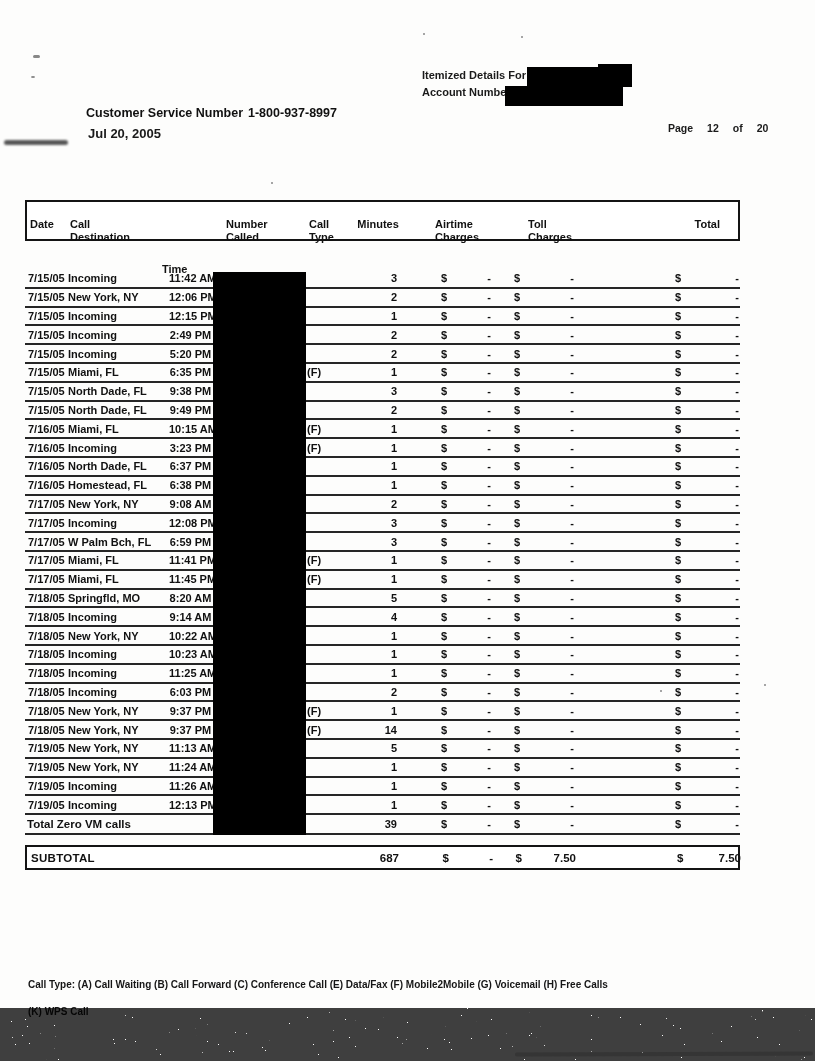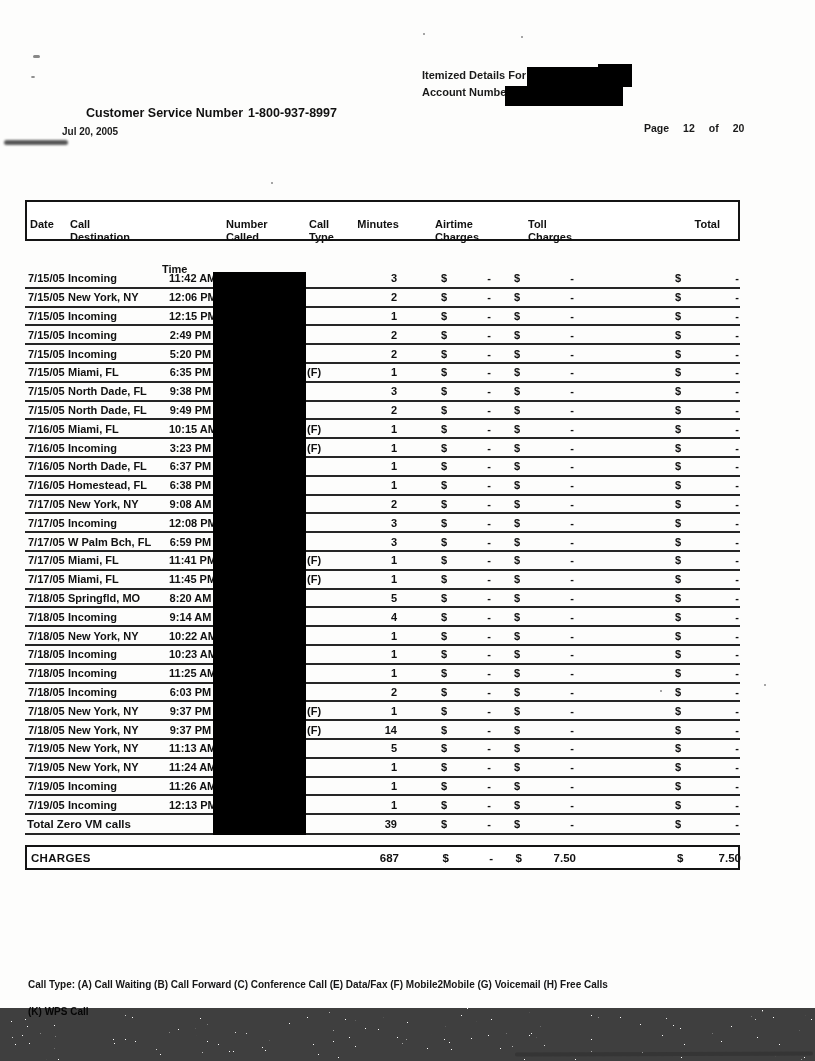--- a/index.html
+++ b/index.html
@@ -9,21 +9,21 @@
     background:#fdfdfc;
     font-family:"Liberation Sans", sans-serif;
     color:#111;
     overflow:hidden;
   }
   .abs { position:absolute; }
 
   
   .hdr-small { font-size:11px; font-weight:600; color:#1a1a1a; }
   .cs-label, .cs-number { font-size:12.5px; font-weight:700; color:#111; }
-  .stmt-date { font-size:10px; font-weight:600; color:#1a1a1a; }
+  .stmt-date { font-size:13px; font-weight:600; color:#1a1a1a;margin-left:26px; }
   .page-ind { display:flex; gap:14px; font-size:10.5px; font-weight:600; color:#1a1a1a; }
 
   .redact { background:#000; position:absolute; }
 
   .smudge {
     position:absolute; left:4px; top:140px; width:64px; height:5px;
     background:#3a3a3a; border-radius:3px; filter:blur(1px); opacity:.85;
   }
   .speck { position:absolute; background:#555; border-radius:50%; opacity:.7; }
 
@@ -101,21 +101,21 @@
 
 <div class="redact" style="left:527px; top:67px; width:78px; height:19px;"></div>
 <div class="redact" style="left:598px; top:64px; width:34px; height:23px;"></div>
 <div class="redact" style="left:505px; top:86px; width:118px; height:20px;"></div>
 
 <div class="abs cs-label" style="left:62px; top:106px;margin-left:24px;">Customer Service Number</div>
 <div class="abs cs-number" style="left:248px; top:106px;">1-800-937-8997</div>
 <div class="abs stmt-date" style="left:62px; top:126px;">Jul 20, 2005</div>
 <div class="smudge"></div>
 
-<div class="abs page-ind" style="left:644px; top:122px;">
+<div class="abs page-ind" style="left:668px; top:122px;">
   <span>Page</span>
   <span>12</span>
   <span>of</span>
   <span>20</span>
 </div>
 
 <div class="speck" style="left:423px; top:33px; width:2px; height:2px;"></div>
 <div class="speck" style="left:521px; top:36px; width:2px; height:2px;"></div>
 <div class="speck" style="left:271px; top:182px; width:2px; height:2px;"></div>
 <div class="speck" style="left:33px; top:55px; width:7px; height:3px; border-radius:2px;"></div>
@@ -612,21 +612,21 @@
     <div class="c-tollsym">$</div>
     <div class="c-tollval">-</div>
     <div class="c-spacer"></div>
     <div class="c-totsym">$</div>
     <div class="c-totval">-</div>
   </div>
 </div>
 
 <div class="subtotal-box">
   <div class="cols subtotal-row">
-    <div class="subtotal-label">CHARGES</div>
+    <div class="subtotal-label">SUBTOTAL</div>
     <div class="c-min">687</div>
     <div class="c-airsym">$</div>
     <div class="c-airval">-</div>
     <div class="c-tollsym">$</div>
     <div class="c-tollval">7.50</div>
     <div class="c-spacer"></div>
     <div class="c-totsym">$</div>
     <div class="c-totval">7.50</div>
   </div>
 </div>

